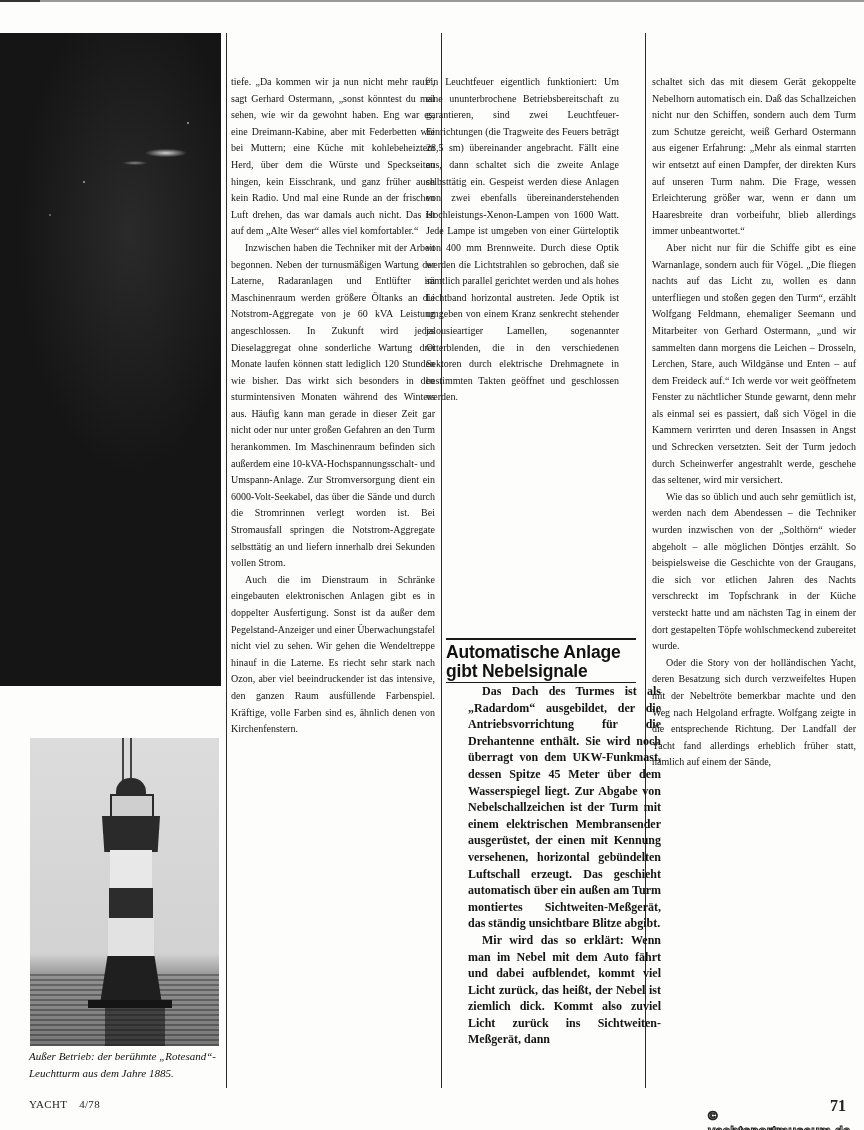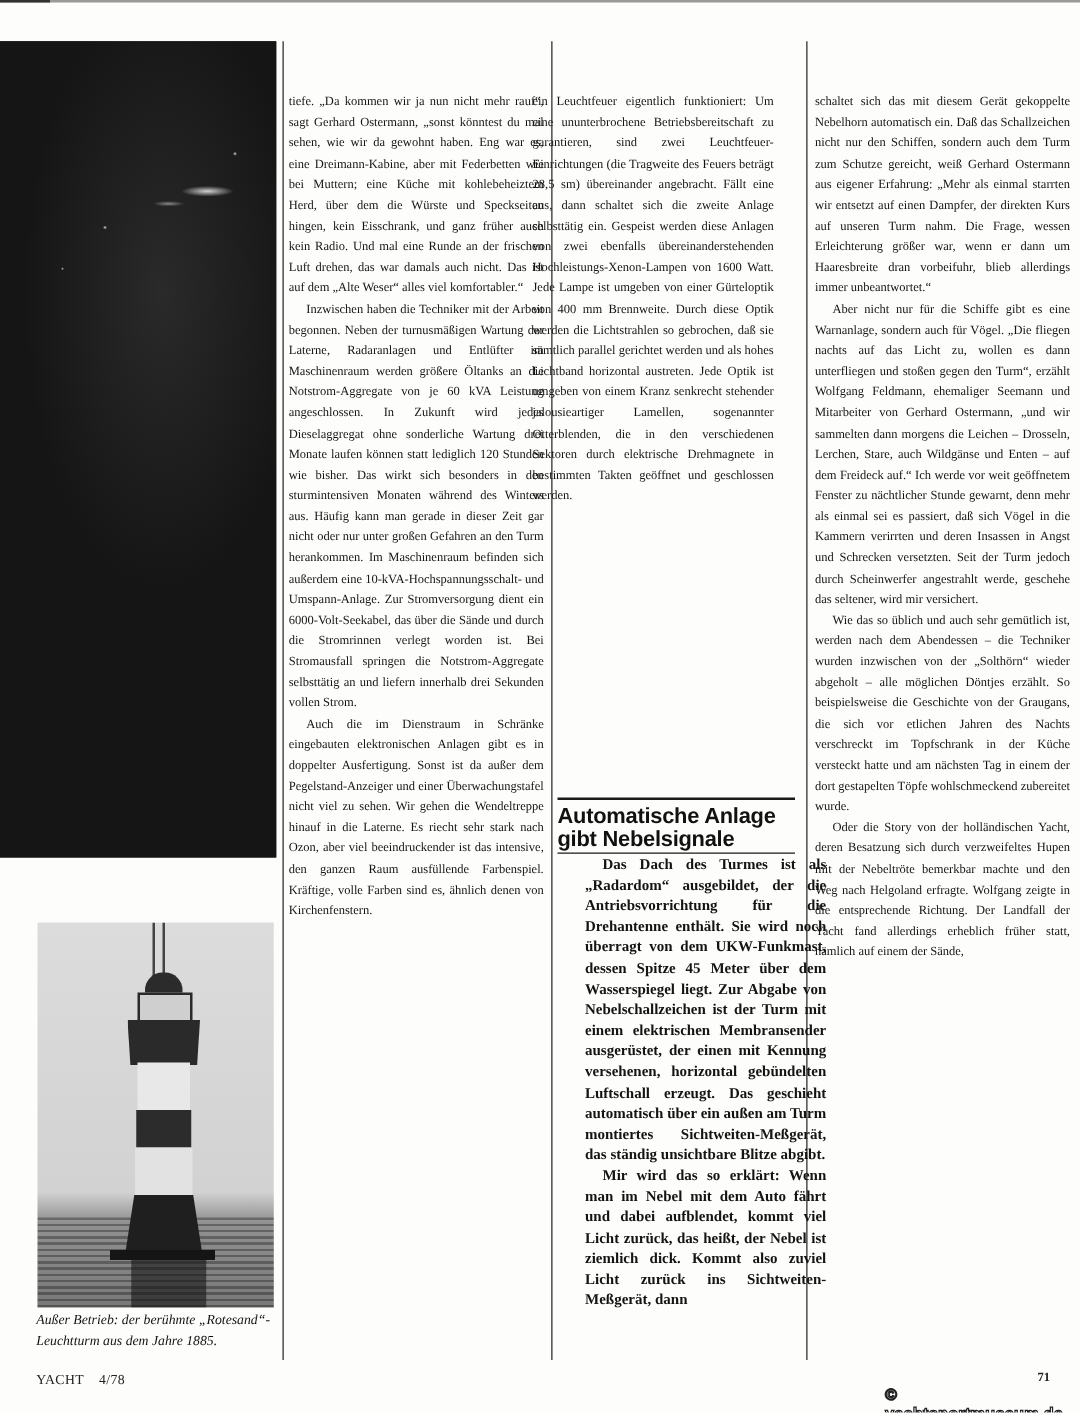--- a/index.html
+++ b/index.html
@@ -44,21 +44,21 @@
 
   .caption {
     position: absolute; left: 29px; top: 1048px; width: 196px;
     font-style: italic; font-size: 11px; line-height: 16.5px; color: #111;
   }
   .folio-left {
     position: absolute; left: 29px; top: 1098px; font-size: 11px; letter-spacing: 0.3px; color: #222;
   }
   .folio-left span + span { margin-left: 12px; }
   .folio-right {
-    position: absolute; left: 830px; top: 1097px; font-size: 10px; font-weight: bold; color: #222;
+    position: absolute; left: 830px; top: 1097px; font-size: 16px; font-weight: bold; color: #222;
   }
   .watermark {
     position: absolute; left: 708px; top: 1108px;
     font-family: "Liberation Sans", "DejaVu Sans", sans-serif; font-size: 13px; font-weight: bold;
     color: #fff; -webkit-text-stroke: 1px #222; letter-spacing: 0.2px;
   }
 
   .rule { position: absolute; width: 1px; background: #2a2a2a; }
 
   .col {

